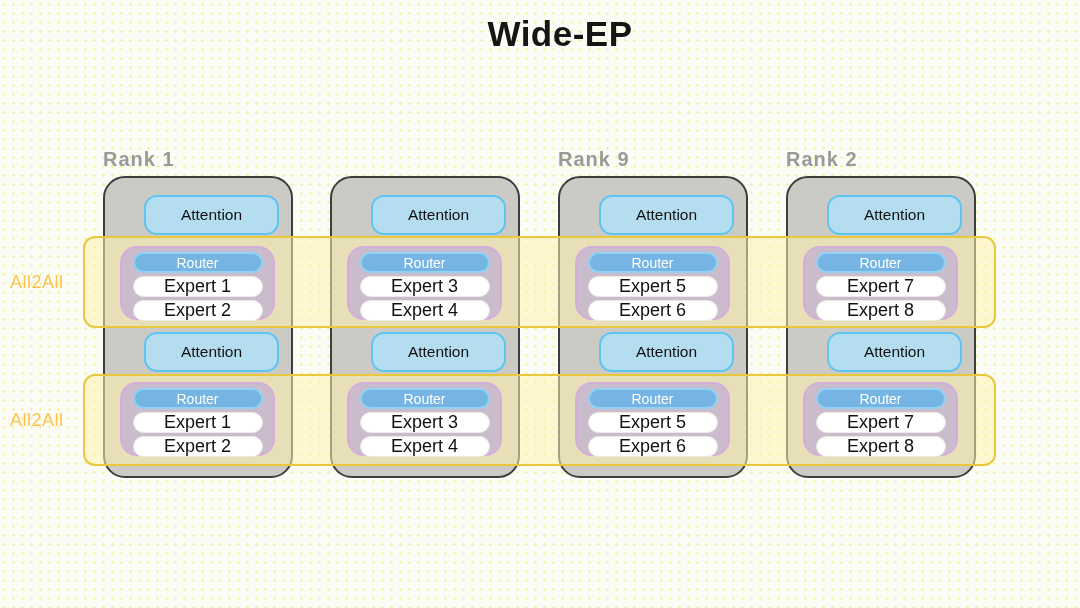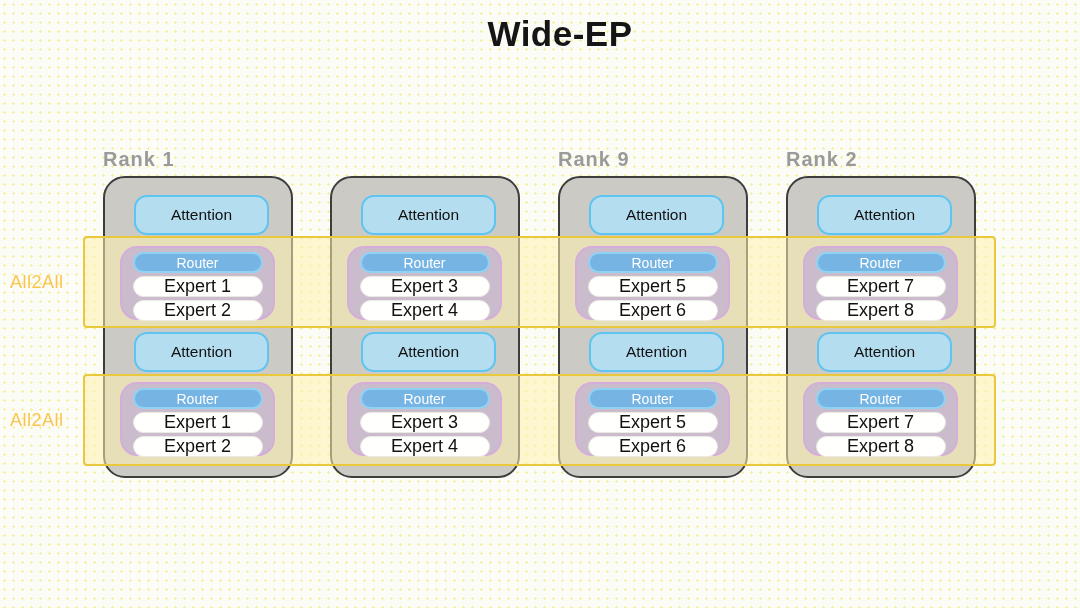--- a/index.html
+++ b/index.html
@@ -26,32 +26,32 @@
   .rank-label{
     position:absolute; top:148px; left:0; width:190px; height:24px;
     text-align:left; font-size:20px; font-weight:bold; color:#9a9a9a;
     letter-spacing:1px;
   }
   .rank-box{
     position:absolute; top:176px; left:0; width:186px; height:298px;
     background:#cbcac4; border:2px solid #3d3d3d; border-radius:22px;
   }
   .attn{
-    position:absolute; left:31px; width:131px; height:36px;
+    position:absolute; left:41px; width:131px; height:36px;
     background:#b5ddf0; border:2.5px solid #5ec4f2; border-radius:13px;
     display:flex; align-items:center; justify-content:center;
     font-size:15.5px; color:#111;
   }
   .attn1{top:195px;}
   .attn2{top:332px;}
 
   .band{
     position:absolute; left:83px; width:909px; height:88px;
     background:rgba(253,240,175,0.55);
-    border:2.5px solid #e9c83d; border-radius:4px;
+    border:2.5px solid #e9c83d; border-radius:12px;
   }
   .band1{top:236px;}
   .band2{top:374px;}
   .band-label{
     position:absolute; left:-75px; top:50%; transform:translateY(-50%);
     width:70px; font-size:18px; color:#fbc44f; letter-spacing:0.5px;
   }
 
   .moe{
     position:absolute; width:151px; height:70px;

